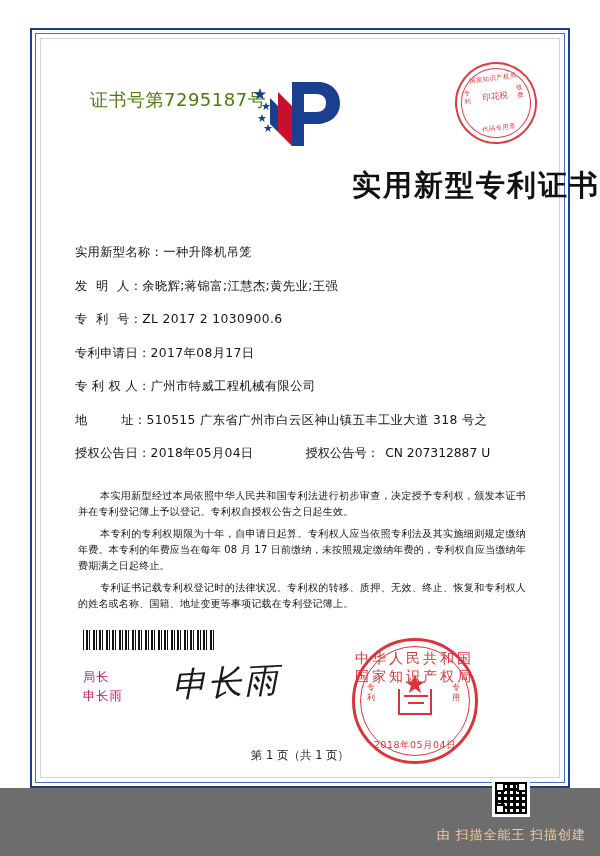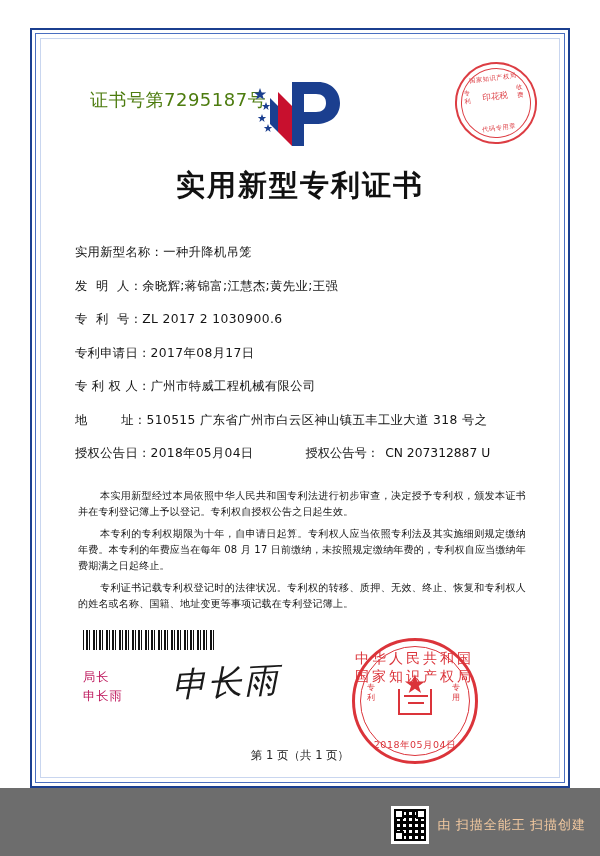--- a/index.html
+++ b/index.html
@@ -53,21 +53,21 @@
   .logo {
     position: absolute;
     left: 252px; top: 76px;
     width: 96px; height: 76px;
   }
 
   .title {
     position: absolute;
     left: 0; top: 166px;
     width: 600px;
-    text-align: center;
+    text-align: right;
     font-size: 29px;
     font-weight: bold;
     letter-spacing: 2px;
     color: #111;
     font-family: "DejaVu Sans", sans-serif;
   }
 
   
   .seal-tr {
     position: absolute;
@@ -288,21 +288,22 @@
     background: #6d6d6d;
   }
   .wm-inner {
     position: absolute;
     right: 14px; bottom: 12px;
     display: flex;
     align-items: center;
     gap: 9px;
     color: #f3c9a0;
     font-size: 13px;
-    font-family: Liberation Serif, serif;
+    font-family: Liberation Sans, sans-serif;
+    flex-direction: column;
   }
   .qr {
     width: 38px; height: 38px;
     background: #fff;
     position: relative;
     padding: 3px;
   }
   .qr .cells {
     width: 100%; height: 100%;
     background-image:

